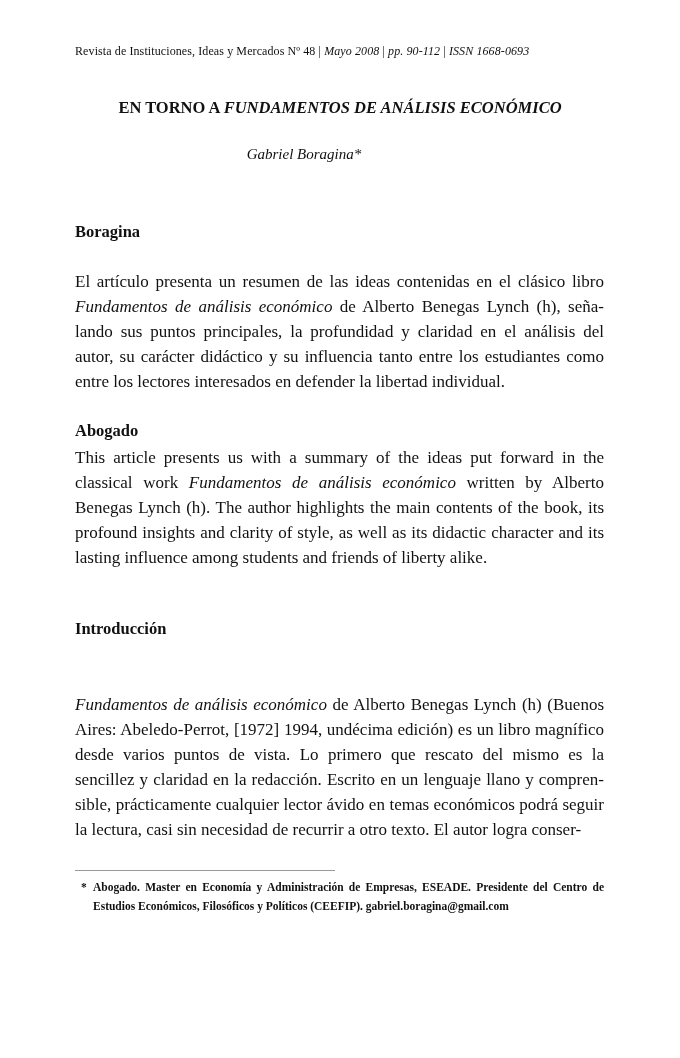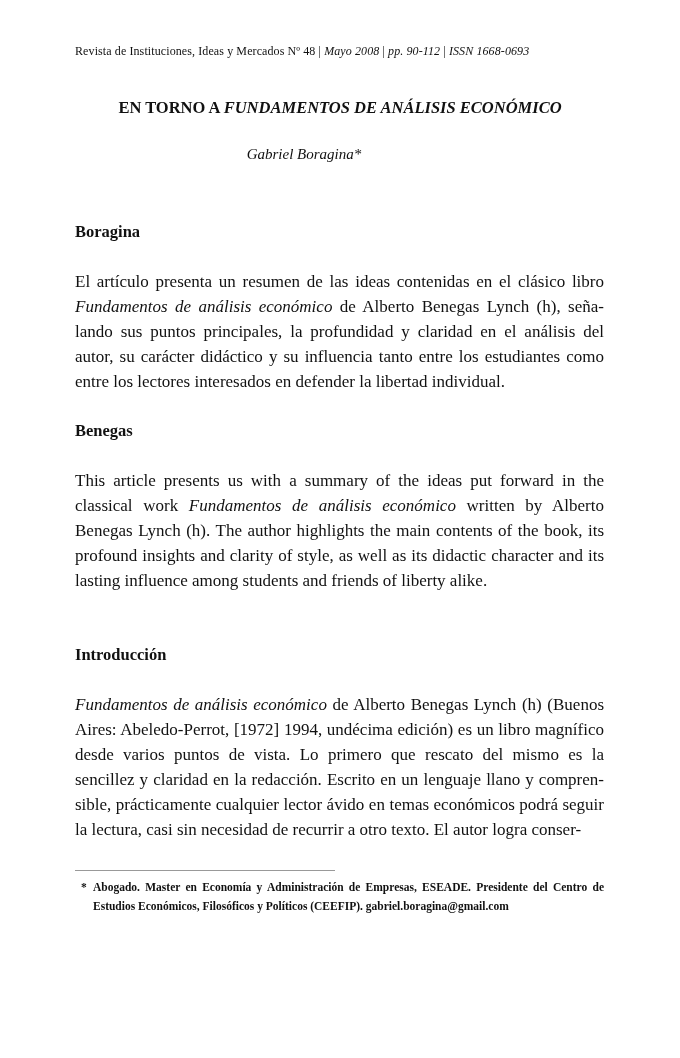--- a/index.html
+++ b/index.html
@@ -29,26 +29,26 @@
   <span>EN TORNO A </span><span class="it">FUNDAMENTOS DE ANÁLISIS ECONÓMICO</span>
 </div>
 
 <div class="abs author">Gabriel Boragina*</div>
 
 <div class="abs heading" style="top:222px;">Boragina</div>
 <div class="abs para" style="top:269px;">
   <span>El artículo presenta un resumen de las ideas contenidas en el clásico libro </span><span class="it">Fundamentos de análisis económico</span><span> de Alberto Benegas Lynch (h), seña­lando sus puntos principales, la profundidad y claridad en el análisis del autor, su carácter didáctico y su influencia tanto entre los estudiantes como entre los lectores interesados en defender la libertad individual.</span>
 </div>
 
-<div class="abs heading" style="top:421px;">Benegas</div>
-<div class="abs para" style="top:468px;">
+<div class="abs heading" style="top:421px;">Abogado</div>
+<div class="abs para" style="top:445px;">
   <span>This article presents us with a summary of the ideas put forward in the classical work </span><span class="it">Fundamentos de análisis económico</span><span> written by Alberto Benegas Lynch (h). The author highlights the main contents of the book, its profound insights and clarity of style, as well as its didactic character and its lasting influence among students and friends of liberty alike.</span>
 </div>
 
-<div class="abs heading" style="top:645px;">Introducción</div>
+<div class="abs heading" style="top:619px;">Introducción</div>
 <div class="abs para" style="top:692px;">
   <span class="it">Fundamentos de análisis económico</span><span> de Alberto Benegas Lynch (h) (Buenos Aires: Abeledo-Perrot, [1972] 1994, undécima edición) es un libro magnífi­co desde varios puntos de vista. Lo primero que rescato del mismo es la sencillez y claridad en la redacción. Escrito en un lenguaje llano y compren­sible, prácticamente cualquier lector ávido en temas económicos podrá seguir la lectura, casi sin necesidad de recurrir a otro texto. El autor logra conser-</span>
 </div>
 
 <div class="abs fn-rule"></div>
 <div class="abs footnote">
   <span class="mark">*</span>
   <span class="text">Abogado. Master en Economía y Administración de Empresas, ESEADE. Presidente del Centro de Estudios Económicos, Filosóficos y Políticos (CEEFIP). gabriel.boragina@gmail.com</span>
 </div>
 

